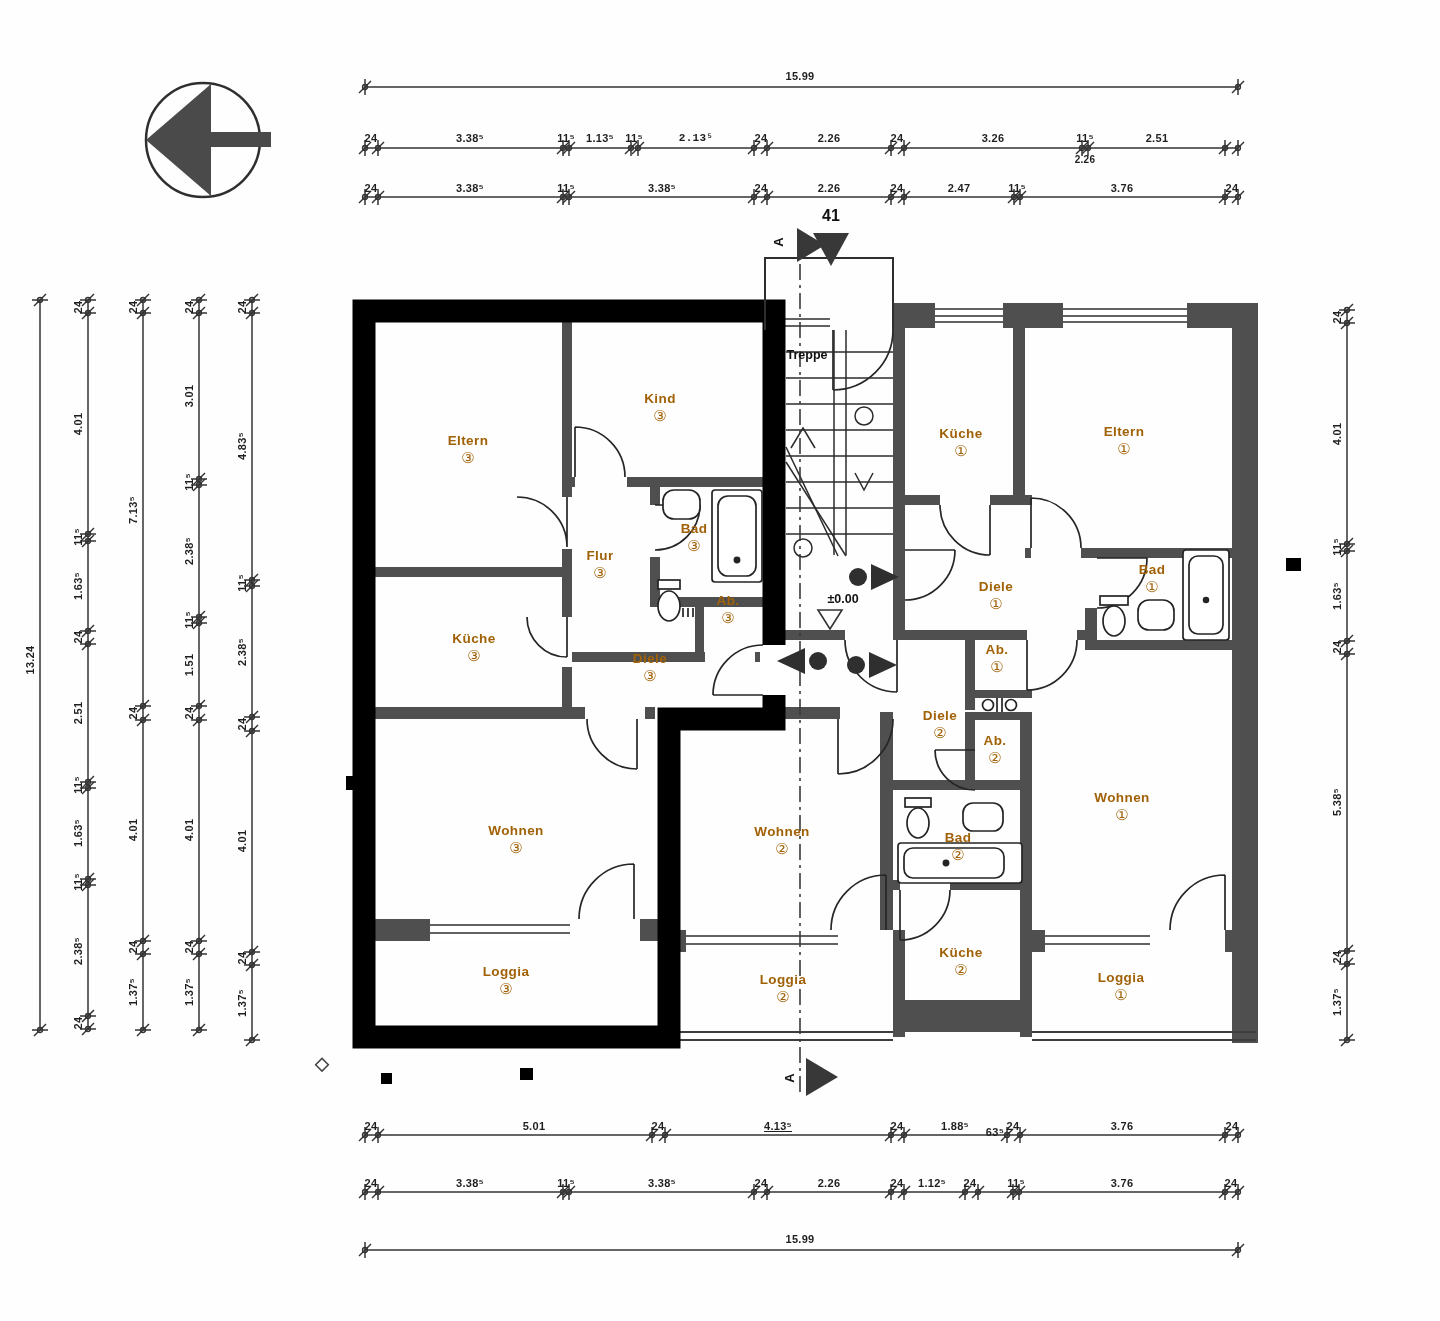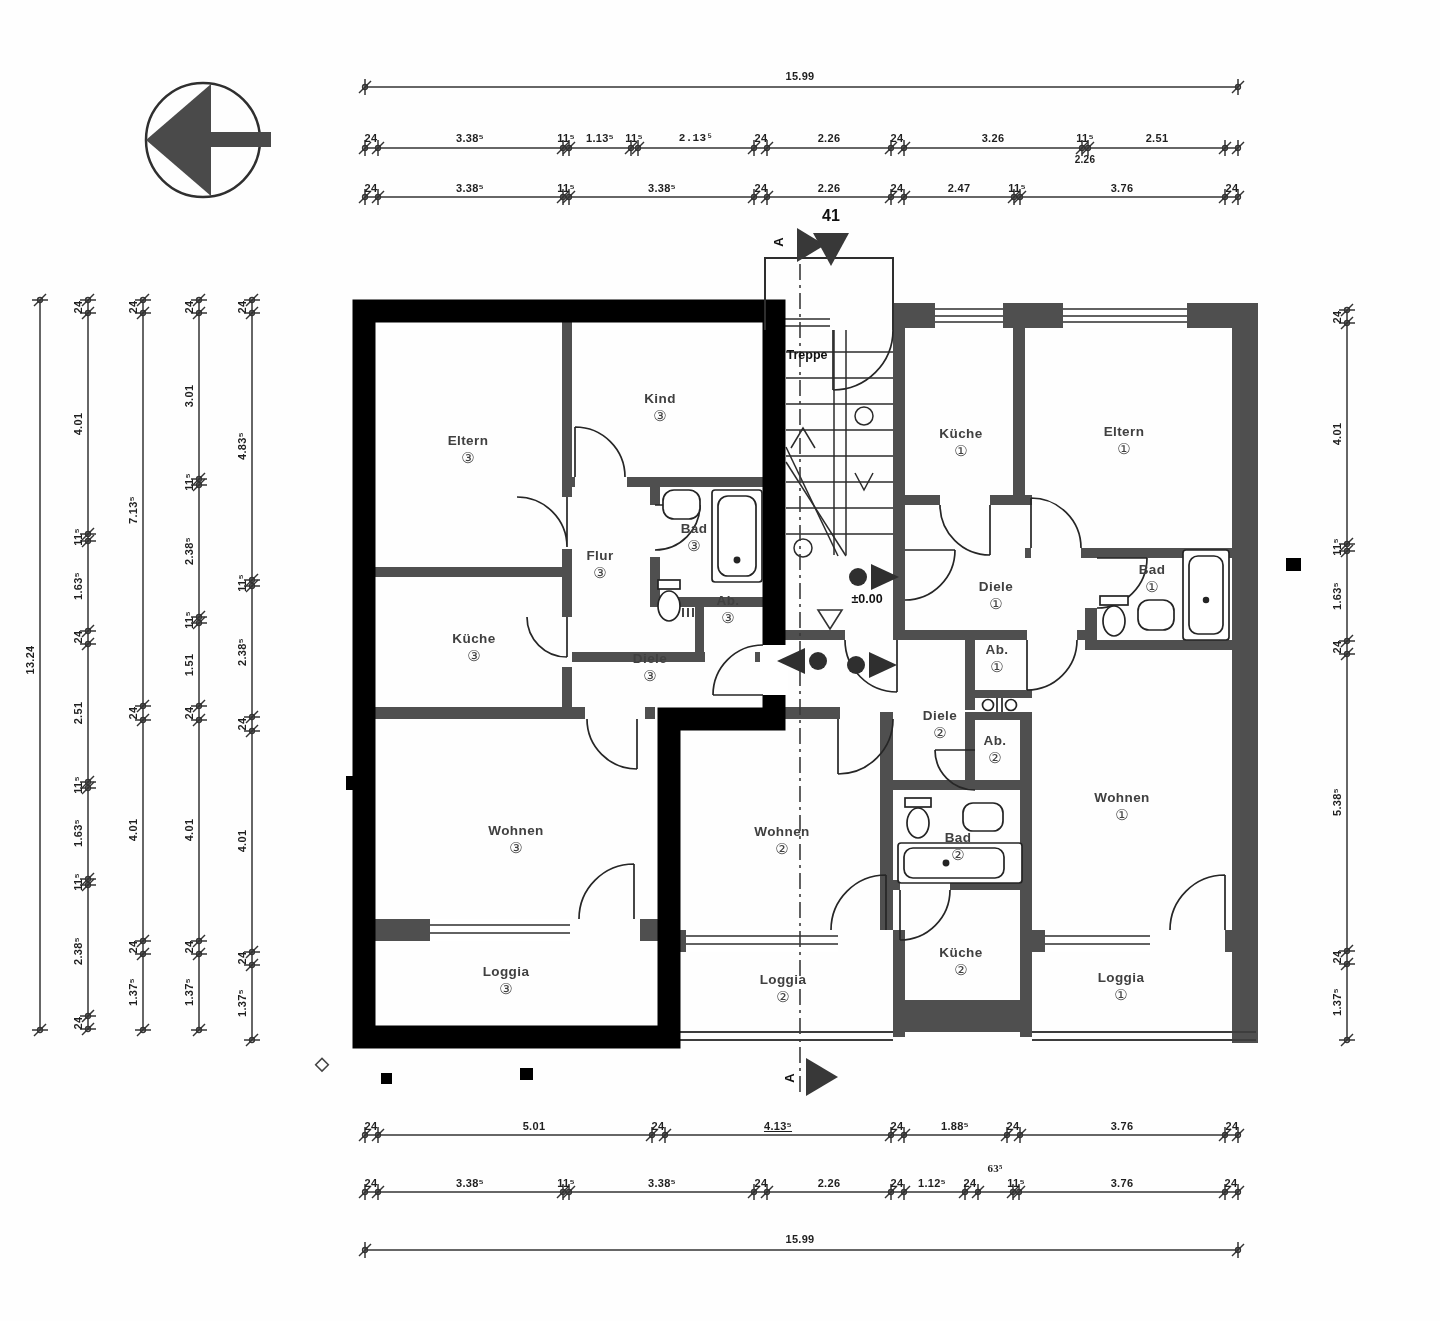--- a/index.html
+++ b/index.html
@@ -3,21 +3,21 @@
 <meta charset="utf-8">
 <style>
   html,body{margin:0;padding:0}
   body{width:1440px;height:1321px;position:relative;background:#fefefe;
        font-family:"Liberation Sans",sans-serif;overflow:hidden}
   #plan-svg{position:absolute;left:0;top:0}
   .d,.dv{position:absolute;transform:translate(-50%,-50%);font-size:11px;font-weight:bold;
        color:#1f1f1f;letter-spacing:.3px;white-space:nowrap}
   .dv{transform:translate(-50%,-50%) rotate(-90deg)}
   .d.small{font-size:10px}
-  .room{position:absolute;transform:translate(-50%,-50%);text-align:center;color:#404040;white-space:nowrap}
+  .room{position:absolute;transform:translate(-50%,-50%);text-align:center;color:#a16207;white-space:nowrap}
   .rn{display:block;font-size:13.5px;font-weight:bold;letter-spacing:.4px}
   .rc{display:block;font-size:15px;margin-top:1px;font-weight:normal}
   .ann{position:absolute;transform:translate(-50%,-50%);color:#111;font-weight:bold;white-space:nowrap}
   .ann.rot{transform:translate(-50%,-50%) rotate(-90deg)}
   .treppe{font-size:12.5px;font-weight:bold}
   .lvl{font-size:12.5px}
   .no56{font-size:16px}
   .aletter{font-size:13px}
 </style>
 </head>
@@ -627,21 +627,21 @@
 <div class="room" style="left:1122px;top:807px">
     <span class="rn">Wohnen</span>
     <span class="rc">①</span>
   </div>
 <div class="room" style="left:1121px;top:987px">
     <span class="rn">Loggia</span>
     <span class="rc">①</span>
   </div>
 
 <div class="ann treppe" style="left:807px;top:355px">Treppe</div>
-<div class="ann lvl" style="left:867px;top:599px">±0.00</div>
+<div class="ann lvl" style="left:843px;top:599px">±0.00</div>
 <div class="ann no56" style="left:831px;top:216px">41</div>
 <div class="ann rot aletter" style="left:778px;top:242px">A</div>
 <div class="ann rot aletter" style="left:789px;top:1078px">A</div>
 
 <div class="d" style="left:800px;top:76px">15.99</div>
 <div class="d" style="left:800px;top:1239px">15.99</div>
 <div class="dv" style="left:30px;top:660px">13.24</div>
 <div class="d small" style="left:1085px;top:159px">2.26</div>
 
 <div id="dims">
@@ -679,21 +679,21 @@
     <span class="d" style="left: 1232px; top: 1126px;">24</span>
     <span class="d" style="left: 371px; top: 1183px;">24</span>
     <span class="d" style="left: 470px; top: 1183px;">3.38⁵</span>
     <span class="d" style="left: 566px; top: 1183px;">11⁵</span>
     <span class="d" style="left: 662px; top: 1183px;">3.38⁵</span>
     <span class="d" style="left: 761px; top: 1183px;">24</span>
     <span class="d" style="left: 829px; top: 1183px;">2.26</span>
     <span class="d" style="left: 897px; top: 1183px;">24</span>
     <span class="d" style="left: 932px; top: 1183px;">1.12⁵</span>
     <span class="d" style="left: 970px; top: 1183px;">24</span>
-    <span class="d" style="left: 995px; top: 1168px; font-family: Liberation Serif, serif;">63⁵</span>
+    <span class="d" style="left: 995px; top: 1132px;">63⁵</span>
     <span class="d" style="left: 1016px; top: 1183px;">11⁵</span>
     <span class="d" style="left: 1122px; top: 1183px;">3.76</span>
     <span class="d" style="left: 1231px; top: 1183px;">24</span>
     <span class="dv" style="left: 78px; top: 307px;">24</span>
     <span class="dv" style="left: 78px; top: 424px;">4.01</span>
     <span class="dv" style="left: 78px; top: 537px;">11⁵</span>
     <span class="dv" style="left: 78px; top: 586px;">1.63⁵</span>
     <span class="dv" style="left: 78px; top: 637px;">24</span>
     <span class="dv" style="left: 78px; top: 713px;">2.51</span>
     <span class="dv" style="left: 78px; top: 785px;">11⁵</span>

